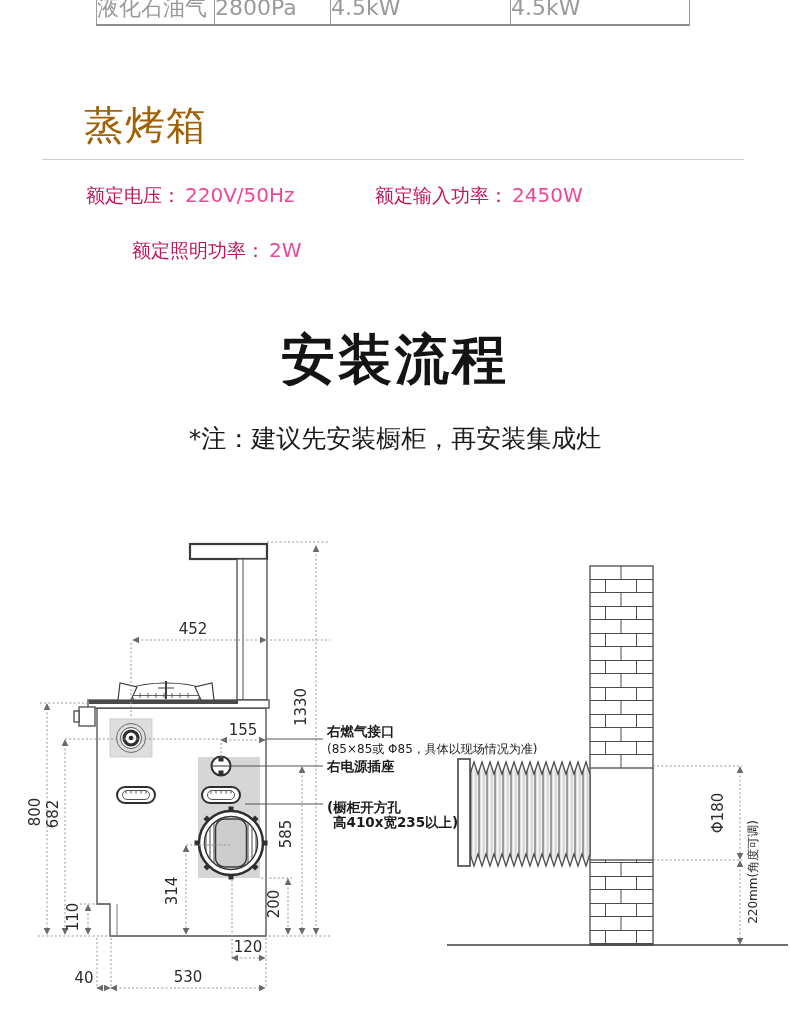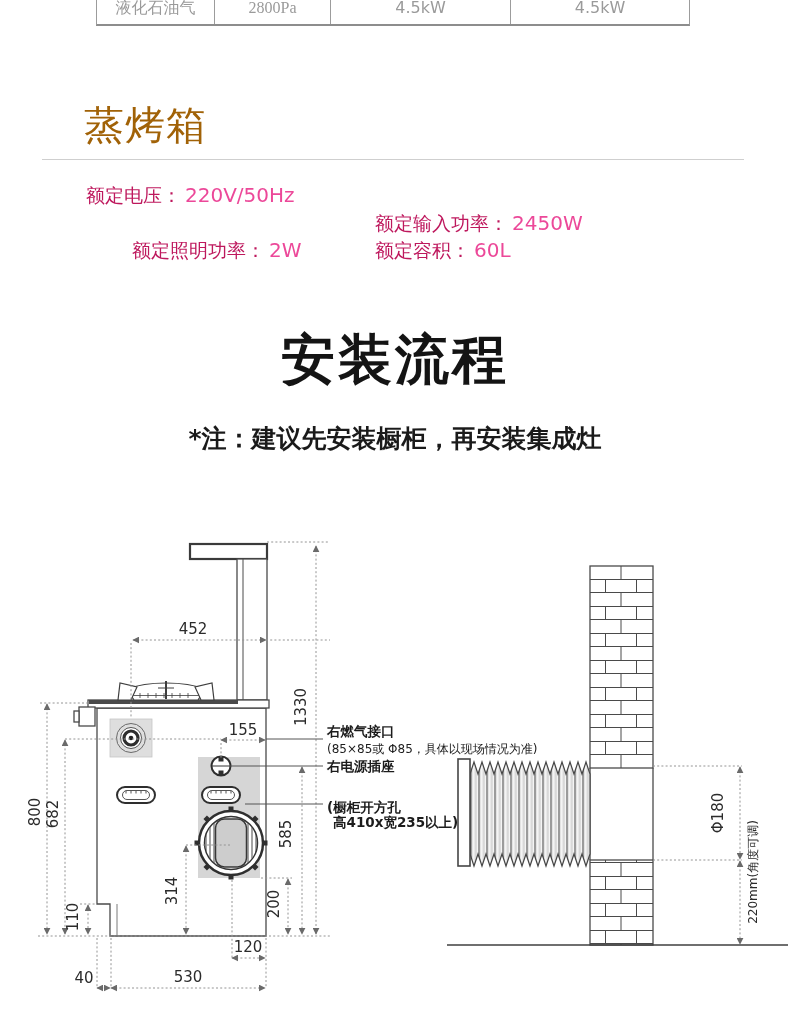--- a/index.html
+++ b/index.html
@@ -2,38 +2,38 @@
 <html><head>
 <meta charset="utf-8">
 <style>
   html,body{margin:0;padding:0;background:#fff;}
   #page{position:relative;width:790px;height:1033px;background:#fff;overflow:hidden;
         font-family:"DejaVu Sans","Liberation Sans",sans-serif;color:#333;}
   
   #gas-table{position:absolute;left:96px;top:0;width:592px;height:24px;
              border-left:1px solid #9c9c9c;border-right:1px solid #9c9c9c;
              border-bottom:2px solid #8d8d8d;display:flex;overflow:hidden;}
-  .gcell{display:flex;justify-content:center;align-items:flex-start;box-sizing:border-box;
-         border-right:1px solid #9c9c9c;color:#9a9a9a;font-size:16px;}
+  .gcell{display:flex;justify-content:flex-start;align-items:flex-start;box-sizing:border-box;
+         border-right:1px solid #9c9c9c;color:#9a9a9a;font-size:22px;}
   .gcell:last-child{border-right:none;}
   .gcell span{margin-top:-5px;line-height:26px;white-space:nowrap;}
-  .gc1{width:118px;} .gc2{width:116px;font-family:Liberation Serif, serif;} .gc3{width:180px;} .gc4{flex:1;}
+  .gc1{width:118px;} .gc2{width:116px;} .gc3{width:180px;} .gc4{flex:1;}
   
   #oven-title{position:absolute;left:84px;top:98px;font-size:40px;font-weight:500;color:#a16207;letter-spacing:1px;}
   #oven-divider{position:absolute;left:42px;top:159px;width:702px;height:1px;background:#cfcfcf;}
   .spec{position:absolute;font-size:19px;white-space:nowrap;}
   .spec .lab{color:#be185d;}
   .spec .val{color:#ec4899;font-size:20px;margin-left:4px;}
-  #spec-1{left:86px;top:183px;} #spec-2{left:375px;top:183px;margin-top:28px;}
+  #spec-1{left:86px;top:183px;} #spec-2{left:375px;top:183px;}
   #spec-3{left:92px;top:238px;margin-left:40px;} #spec-4{left:375px;top:238px;}
   
   #install-title{position:absolute;left:0;top:324px;width:790px;text-align:center;
                  font-size:54px;font-weight:700;color:#141414;letter-spacing:3px;}
   #install-note{position:absolute;left:0;top:422px;width:790px;text-align:center;
-                font-size:25px;font-weight:700;color:#1a1a1a;}
+                font-size:25px;font-weight:400;color:#1a1a1a;}
   
   #diagram{position:absolute;left:0;top:520px;}
   #diagram text{font-family:"DejaVu Sans","Liberation Sans",sans-serif;font-size:15px;fill:#2b2b2b;}
   #diagram text.cjk{font-size:13.5px;font-weight:600;fill:#1c1c1c;}
   #diagram text.cjk2{font-size:12px;font-weight:500;fill:#1c1c1c;}
   .dash{stroke:#949494;stroke-width:1;stroke-dasharray:2 2.2;fill:none;}
   .sol{stroke:#4a4a4a;stroke-width:1.3;fill:#fff;}
   .thin{stroke:#555;stroke-width:1;fill:none;}
 </style>
 </head>
@@ -59,23 +59,20 @@
   <div id="oven-title">蒸烤箱</div>
   <div id="oven-divider"></div>
   <div class="spec" id="spec-1">
     <span class="lab">额定电压：</span><span class="val">220V/50Hz</span>
   </div>
   <div class="spec" id="spec-2">
     <span class="lab">额定输入功率：</span><span class="val">2450W</span>
   </div>
   <div class="spec" id="spec-3">
     <span class="lab">额定照明功率：</span><span class="val">2W</span>
-  </div>
-  <div class="spec" id="spec-4">
-    <span class="lab">额定容积：</span><span class="val">60L</span>
   </div>
 
   <div id="install-title">安装流程</div>
   <div id="install-note">*注：建议先安装橱柜，再安装集成灶</div>
 
   <svg id="diagram" width="790" height="513" viewBox="0 520 790 513">
     <defs>
       <marker id="arr" viewBox="0 0 10 10" refX="9" refY="5" markerWidth="7" markerHeight="7" orient="auto-start-reverse">
           <path d="M0,0L10,5L0,10z" fill="#6a6a6a"></path>
         </marker>

